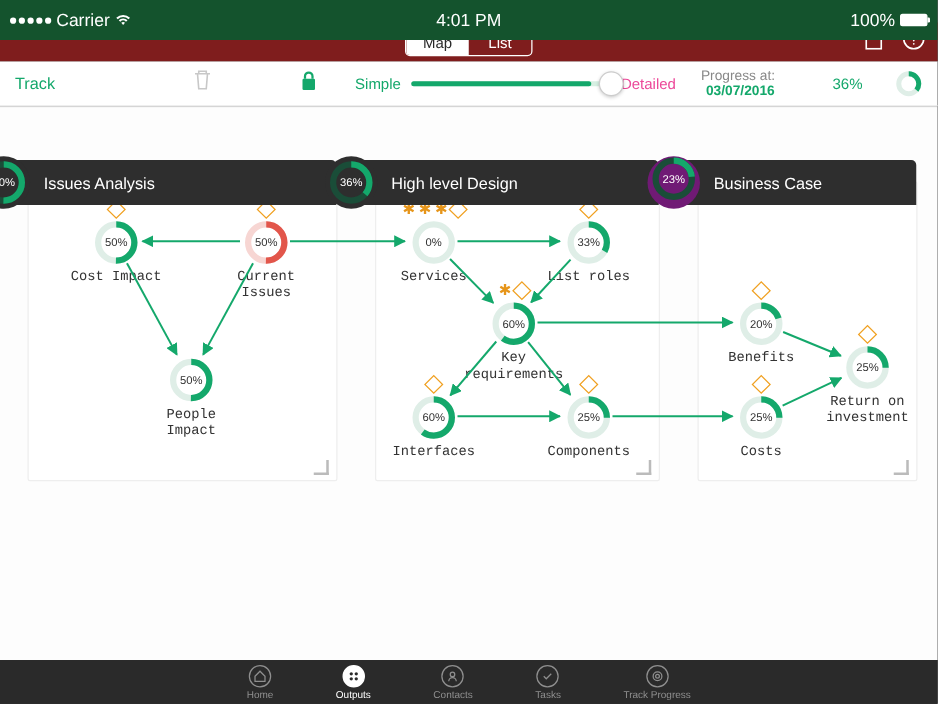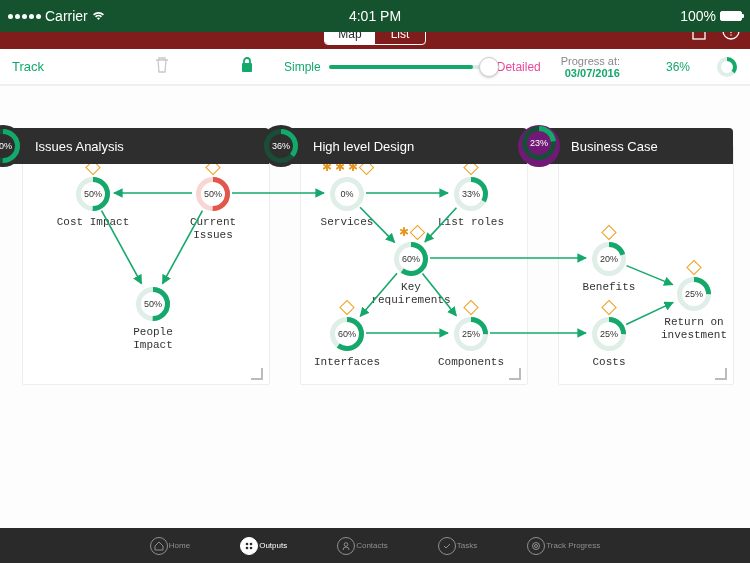--- a/index.html
+++ b/index.html
@@ -53,21 +53,21 @@
   .node .ring svg{ position:absolute; inset:0;}
   .node .pct { position:absolute; inset:0; display:flex; align-items:center; justify-content:center; font-size:9px; color:#333;}
   .node .label { margin-top:4px; font-size:11px; text-align:center; color:#333; line-height:1.15;font-family:Liberation Mono, monospace;}
   .badge-row { position:absolute; top:-14px; left:50%; transform:translateX(-50%); display:flex; gap:2px;}
   .badge { width:11px; height:11px; }
   .badge.diamond { transform:rotate(45deg); border:1.5px solid #f0a020; background:transparent;}
   .badge.star { color:#e6951a; font-size:12px; line-height:11px;}
 
   
   .tabbar { position:absolute; left:0; right:0; bottom:0; height:35px; background:#2a2a2a; display:flex; align-items:center; justify-content:center; gap:50px; z-index:60;}
-  .tab { display:flex; flex-direction:row; align-items:center; gap:1px; color:#8f8f8f; font-size:8px;}
+  .tab { display:flex; flex-direction:column; align-items:center; gap:1px; color:#8f8f8f; font-size:8px;}
   .tab.active { color:#fff;}
   .tab .ticon { width:18px; height:18px; border:1.5px solid currentColor; border-radius:50%; display:flex; align-items:center; justify-content:center;}
   .tab.active .ticon { background:#fff; color:#2a2a2a; border-color:#fff;}
 </style>
 </head>
 <body>
 
 <div class="statusbar">
   <div class="sb-left">
     <div class="signal-dots">

